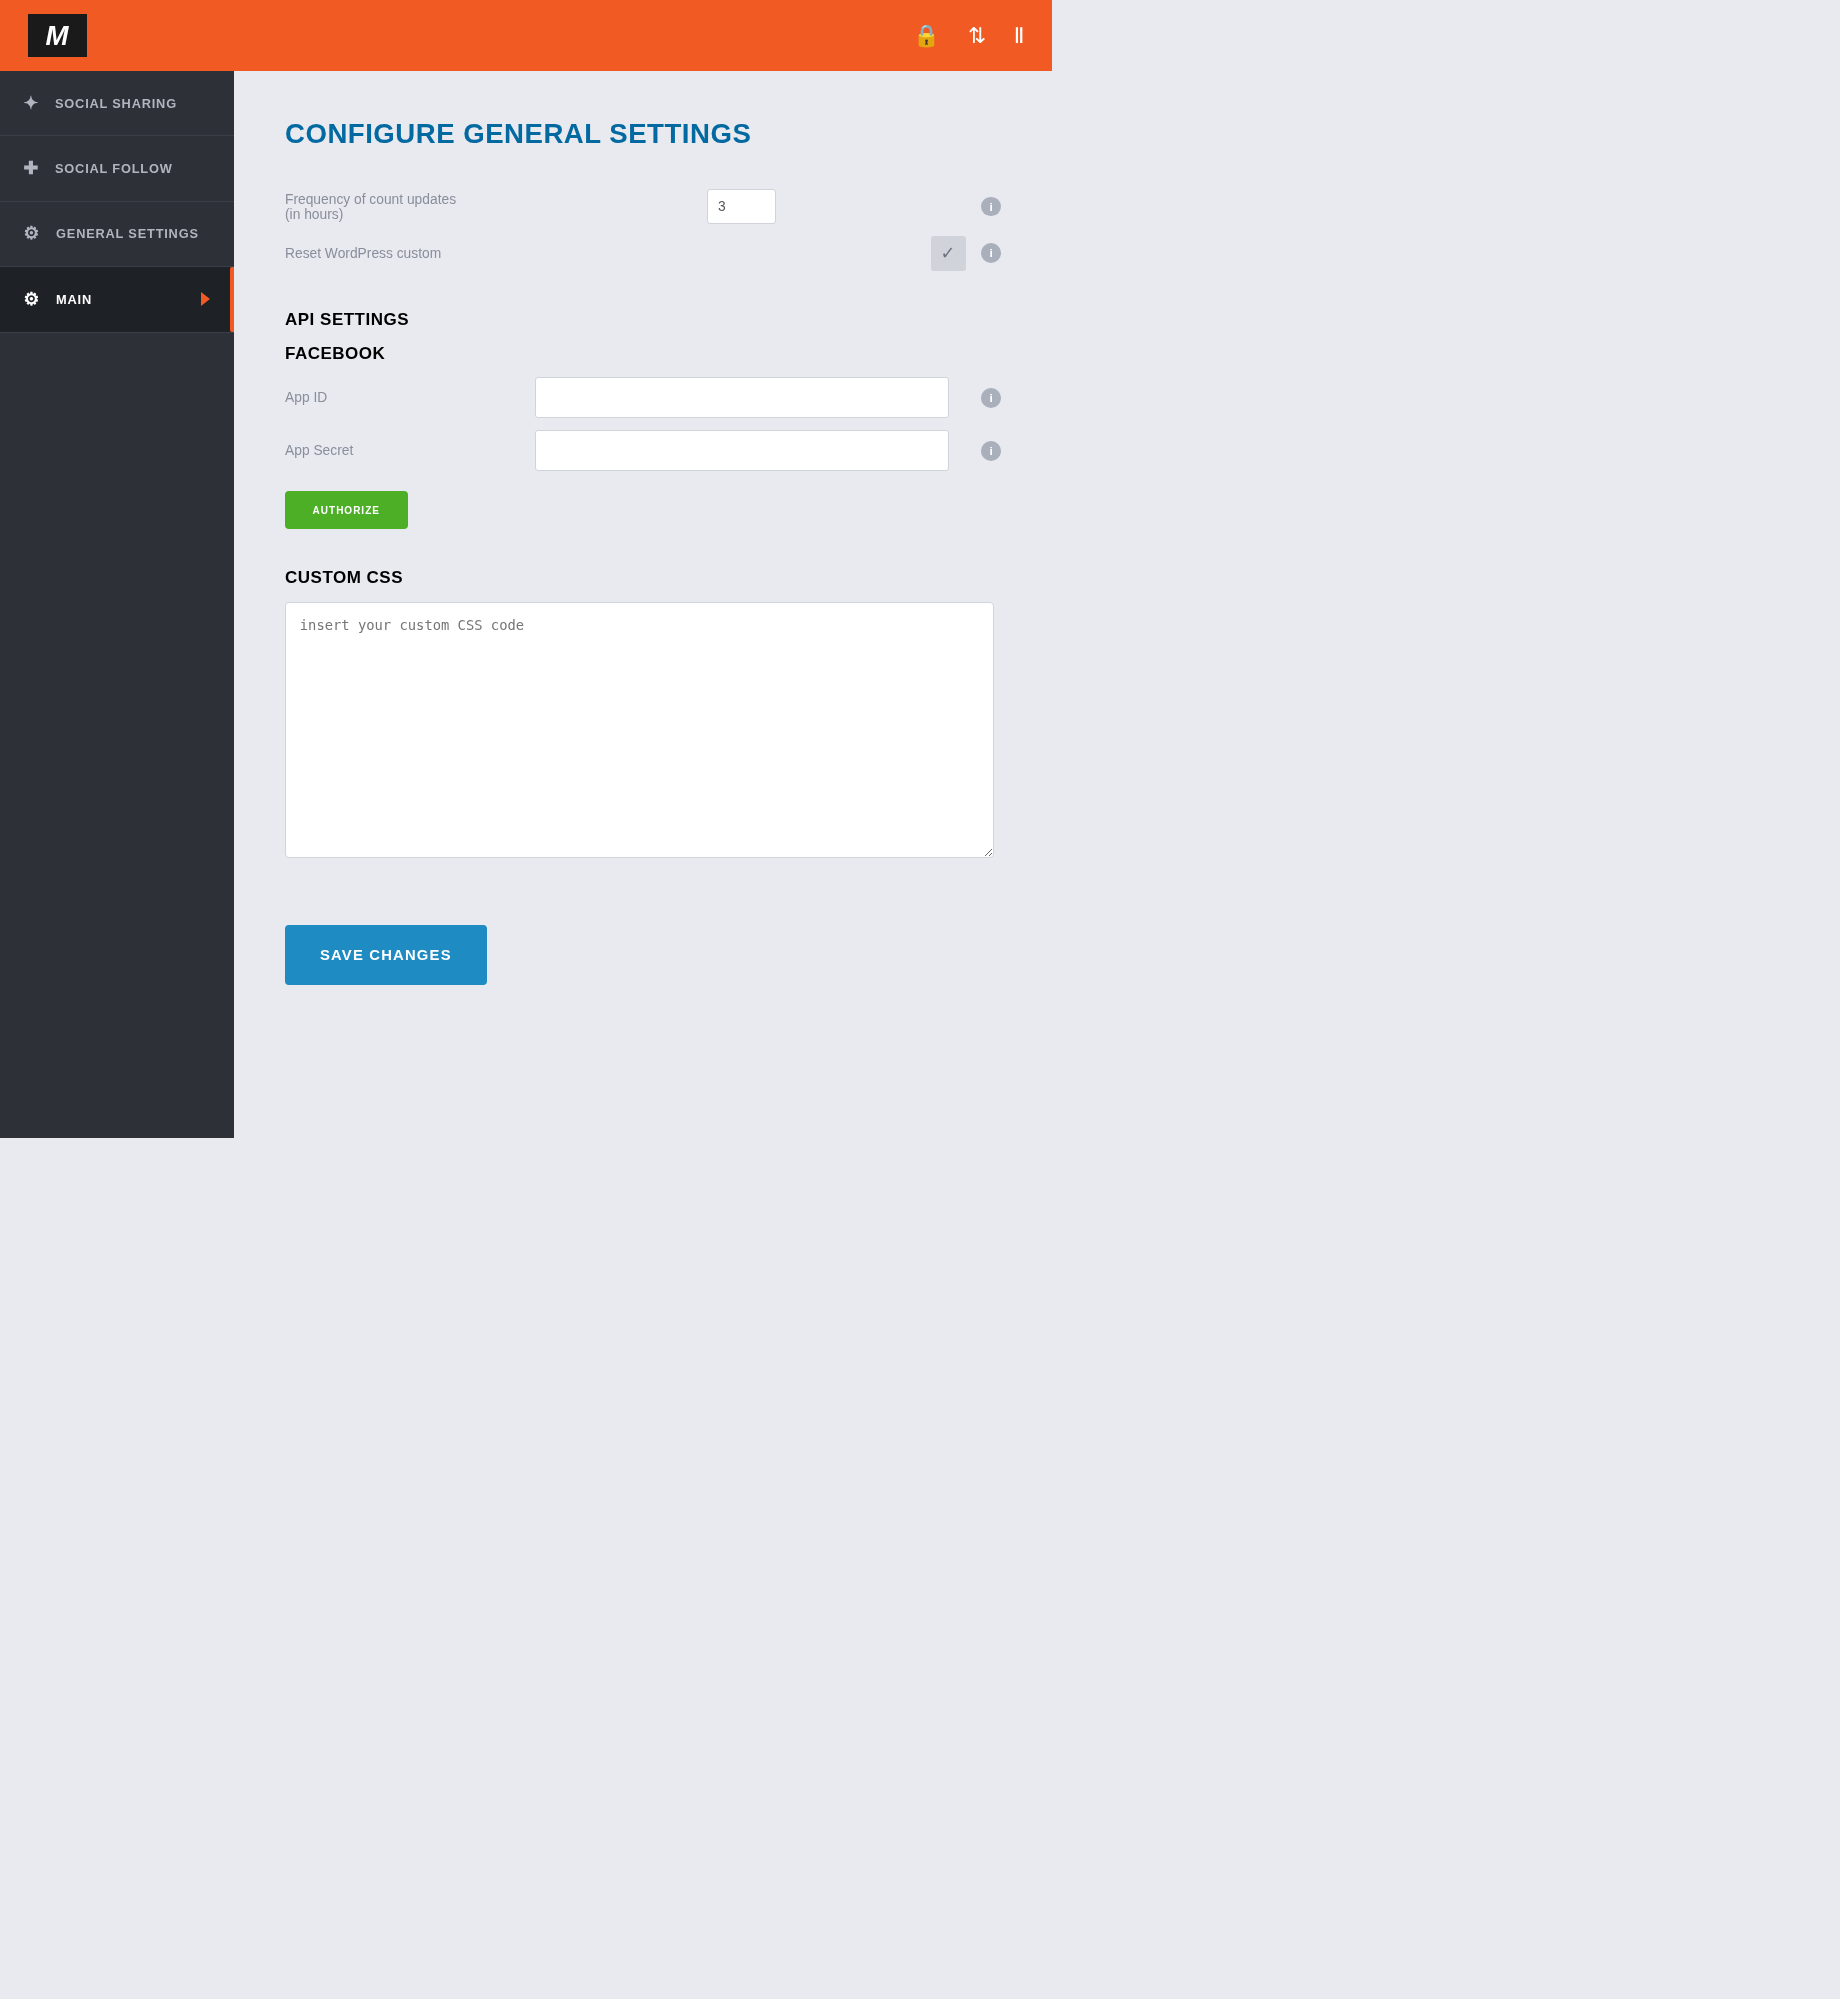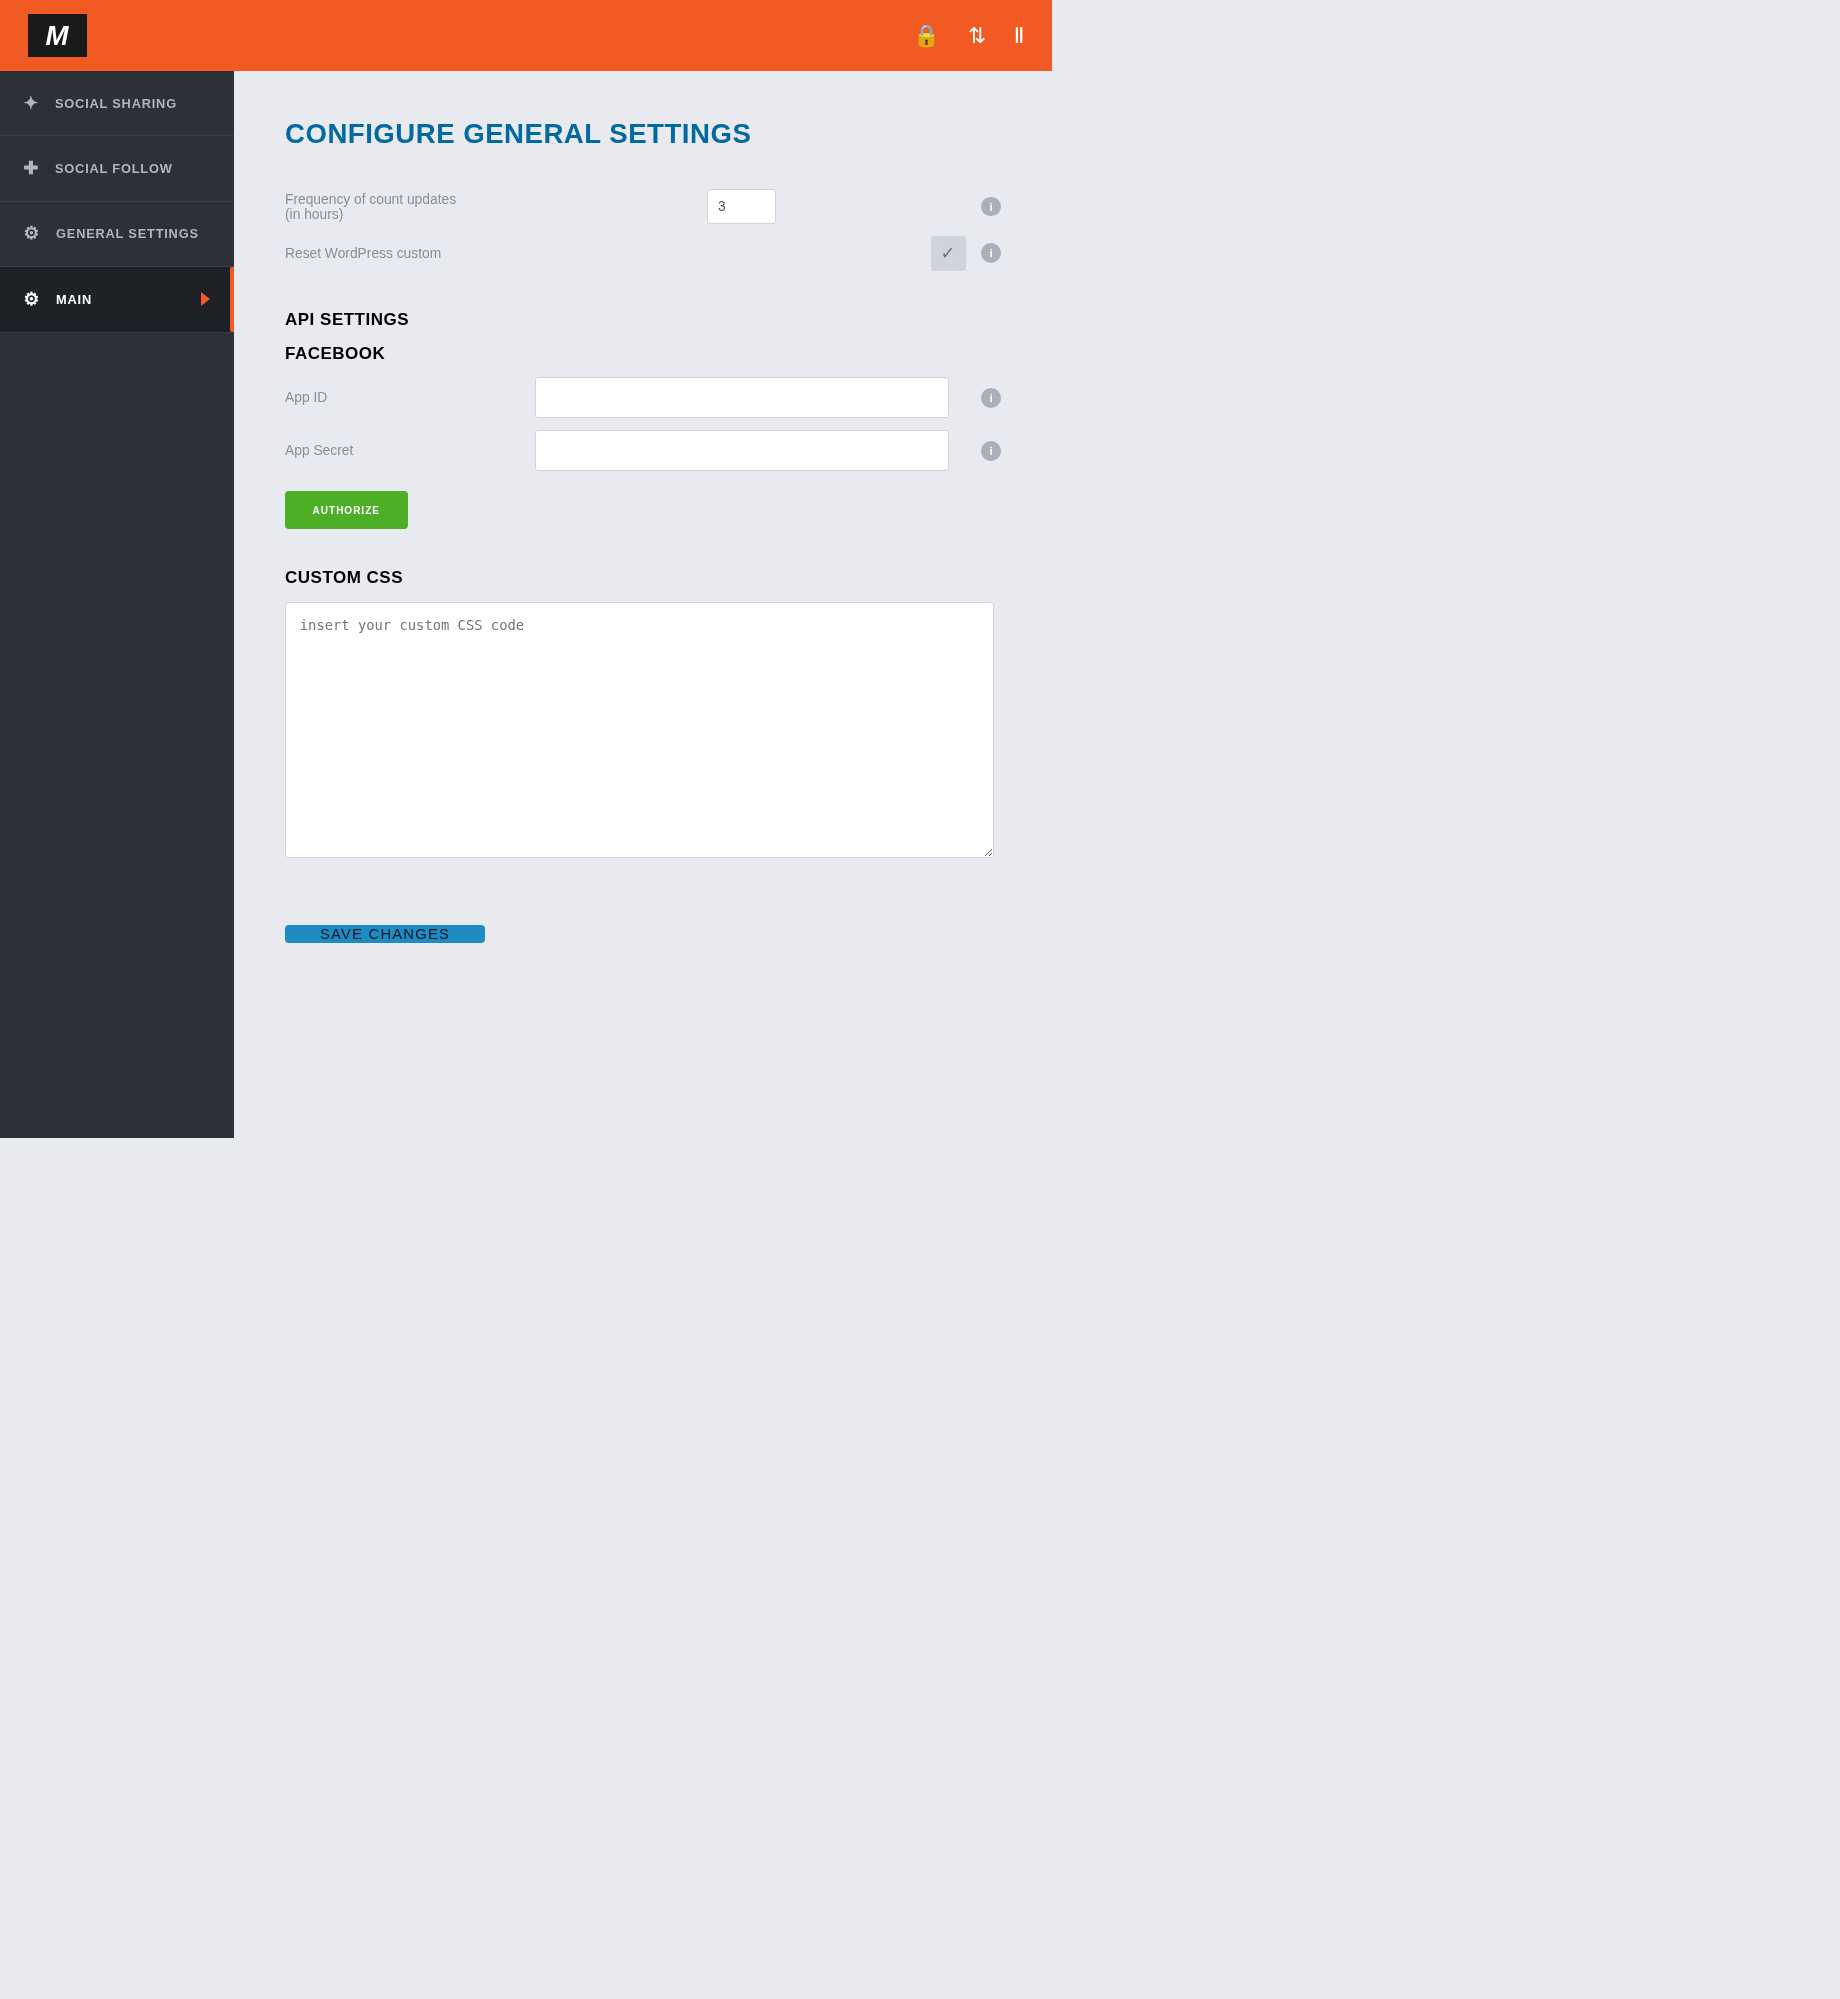--- a/index.html
+++ b/index.html
@@ -215,25 +215,25 @@
       font-size: 13.8px;
       color: #aaa;
       resize: vertical;
       outline: none;
       font-family: monospace;
     }
 
     
     .btn-save {
       background: #1e8bc3;
-      color: #0f172a;
+      color: #ffffff;
       border: none;
-      padding: 1px 35px;
+      padding: 22px 35px;
       font-size: 14.8px;
-      font-weight: 400;
+      font-weight: 700;
       letter-spacing: 1.2px;
       text-transform: uppercase;
       border-radius: 3.9px;
       cursor: pointer;
       margin-top: 23.6px;
     }
 
     
     .section-divider {
       margin: 31.5px 0;

